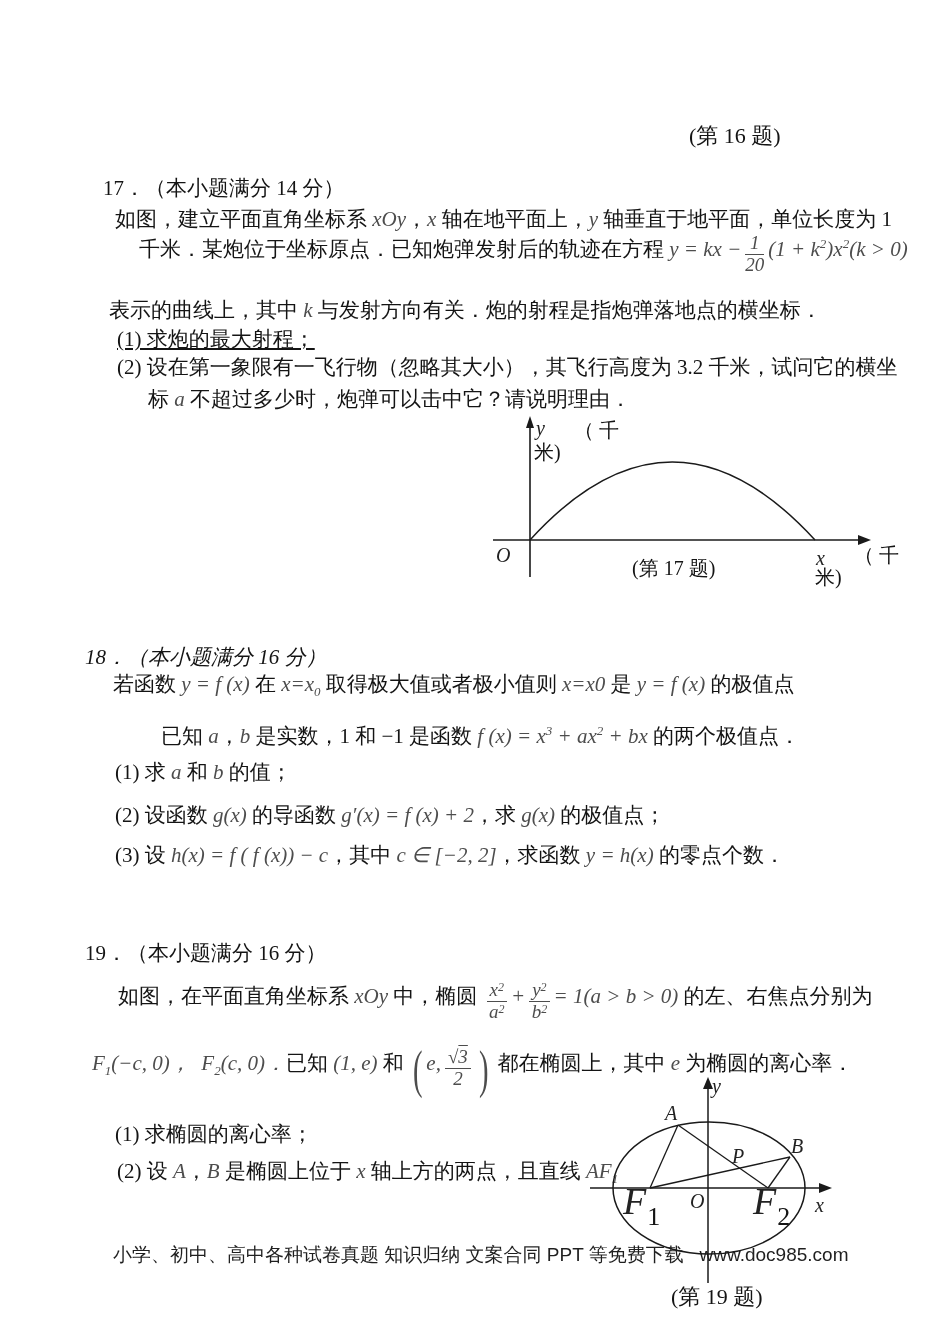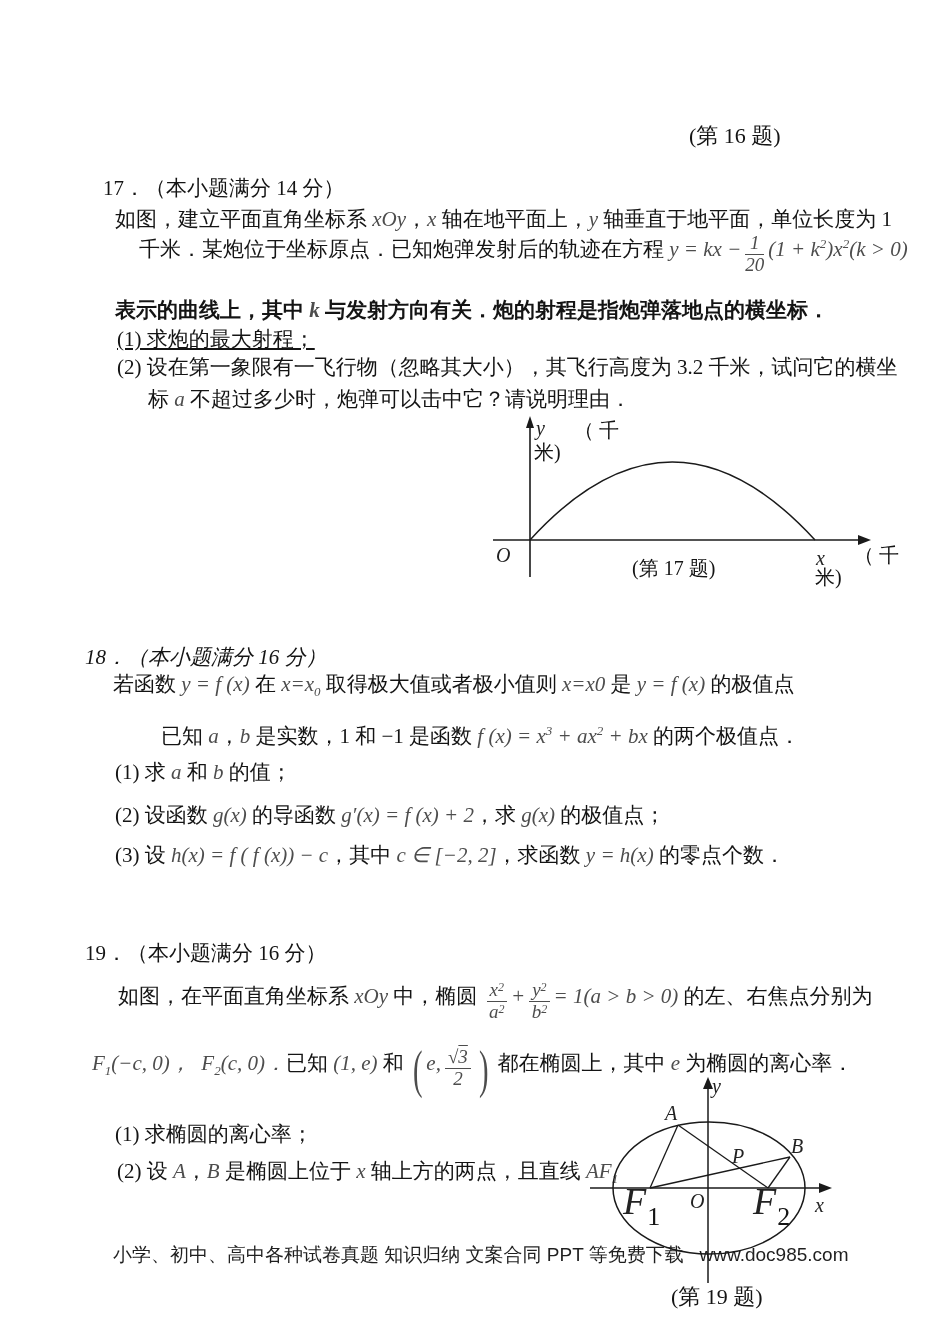--- a/index.html
+++ b/index.html
@@ -39,21 +39,21 @@
 <body>
 
 <div class="cap" style="left:689px; top:121px;">(第 16 题)</div>
 
 <div class="line" style="left:103px; top:176px;"><span class="cn">17．（本小题满分 14 分）</span></div>
 
 <div class="line" style="left:115px; top:207px;"><span class="cn">如图，建立平面直角坐标系 </span><span class="m">xOy</span><span class="cn">，</span><span class="m">x</span><span class="cn"> 轴在地平面上，</span><span class="m">y</span><span class="cn"> 轴垂直于地平面，单位长度为 1</span></div>
 
 <div class="line" style="left:115px; top:231px;margin-left:24px;"><span class="cn">千米．某炮位于坐标原点．已知炮弹发射后的轨迹在方程 </span><span class="m">y = kx −</span><span class="frac"><span class="fn">1</span><span class="fd">20</span></span><span class="m">(1 + k</span><sup>2</sup><span class="m">)x</span><sup>2</sup><span class="m">(k &gt; 0)</span></div>
 
-<div class="line" style="left:115px; top:298px;font-weight:bold;"><span class="cn">表示的曲线上，其中 </span><span class="m">k</span><span class="cn"> 与发射方向有关．炮的射程是指炮弹落地点的横坐标．</span></div>
+<div class="line" style="left:109px; top:298px;"><span class="cn">表示的曲线上，其中 </span><span class="m">k</span><span class="cn"> 与发射方向有关．炮的射程是指炮弹落地点的横坐标．</span></div>
 
 <div class="line" style="left:117px; top:327px;text-decoration:underline;"><span class="cn">(1) 求炮的最大射程；</span></div>
 
 <div class="line" style="left:117px; top:355px;"><span class="cn">(2) 设在第一象限有一飞行物（忽略其大小），其飞行高度为 3.2 千米，试问它的横坐</span></div>
 
 <div class="line" style="left:148px; top:387px;"><span class="cn">标 </span><span class="m">a</span><span class="cn"> 不超过多少时，炮弹可以击中它？请说明理由．</span></div>
 
 <svg style="left:460px; top:415px;" width="450" height="180" viewBox="0 0 450 180">
   <line class="stroke" x1="70" y1="8" x2="70" y2="162" stroke-width="1.6"></line>
   <polygon points="70,1 66,13 74,13" fill="#1a1a1a"></polygon>

